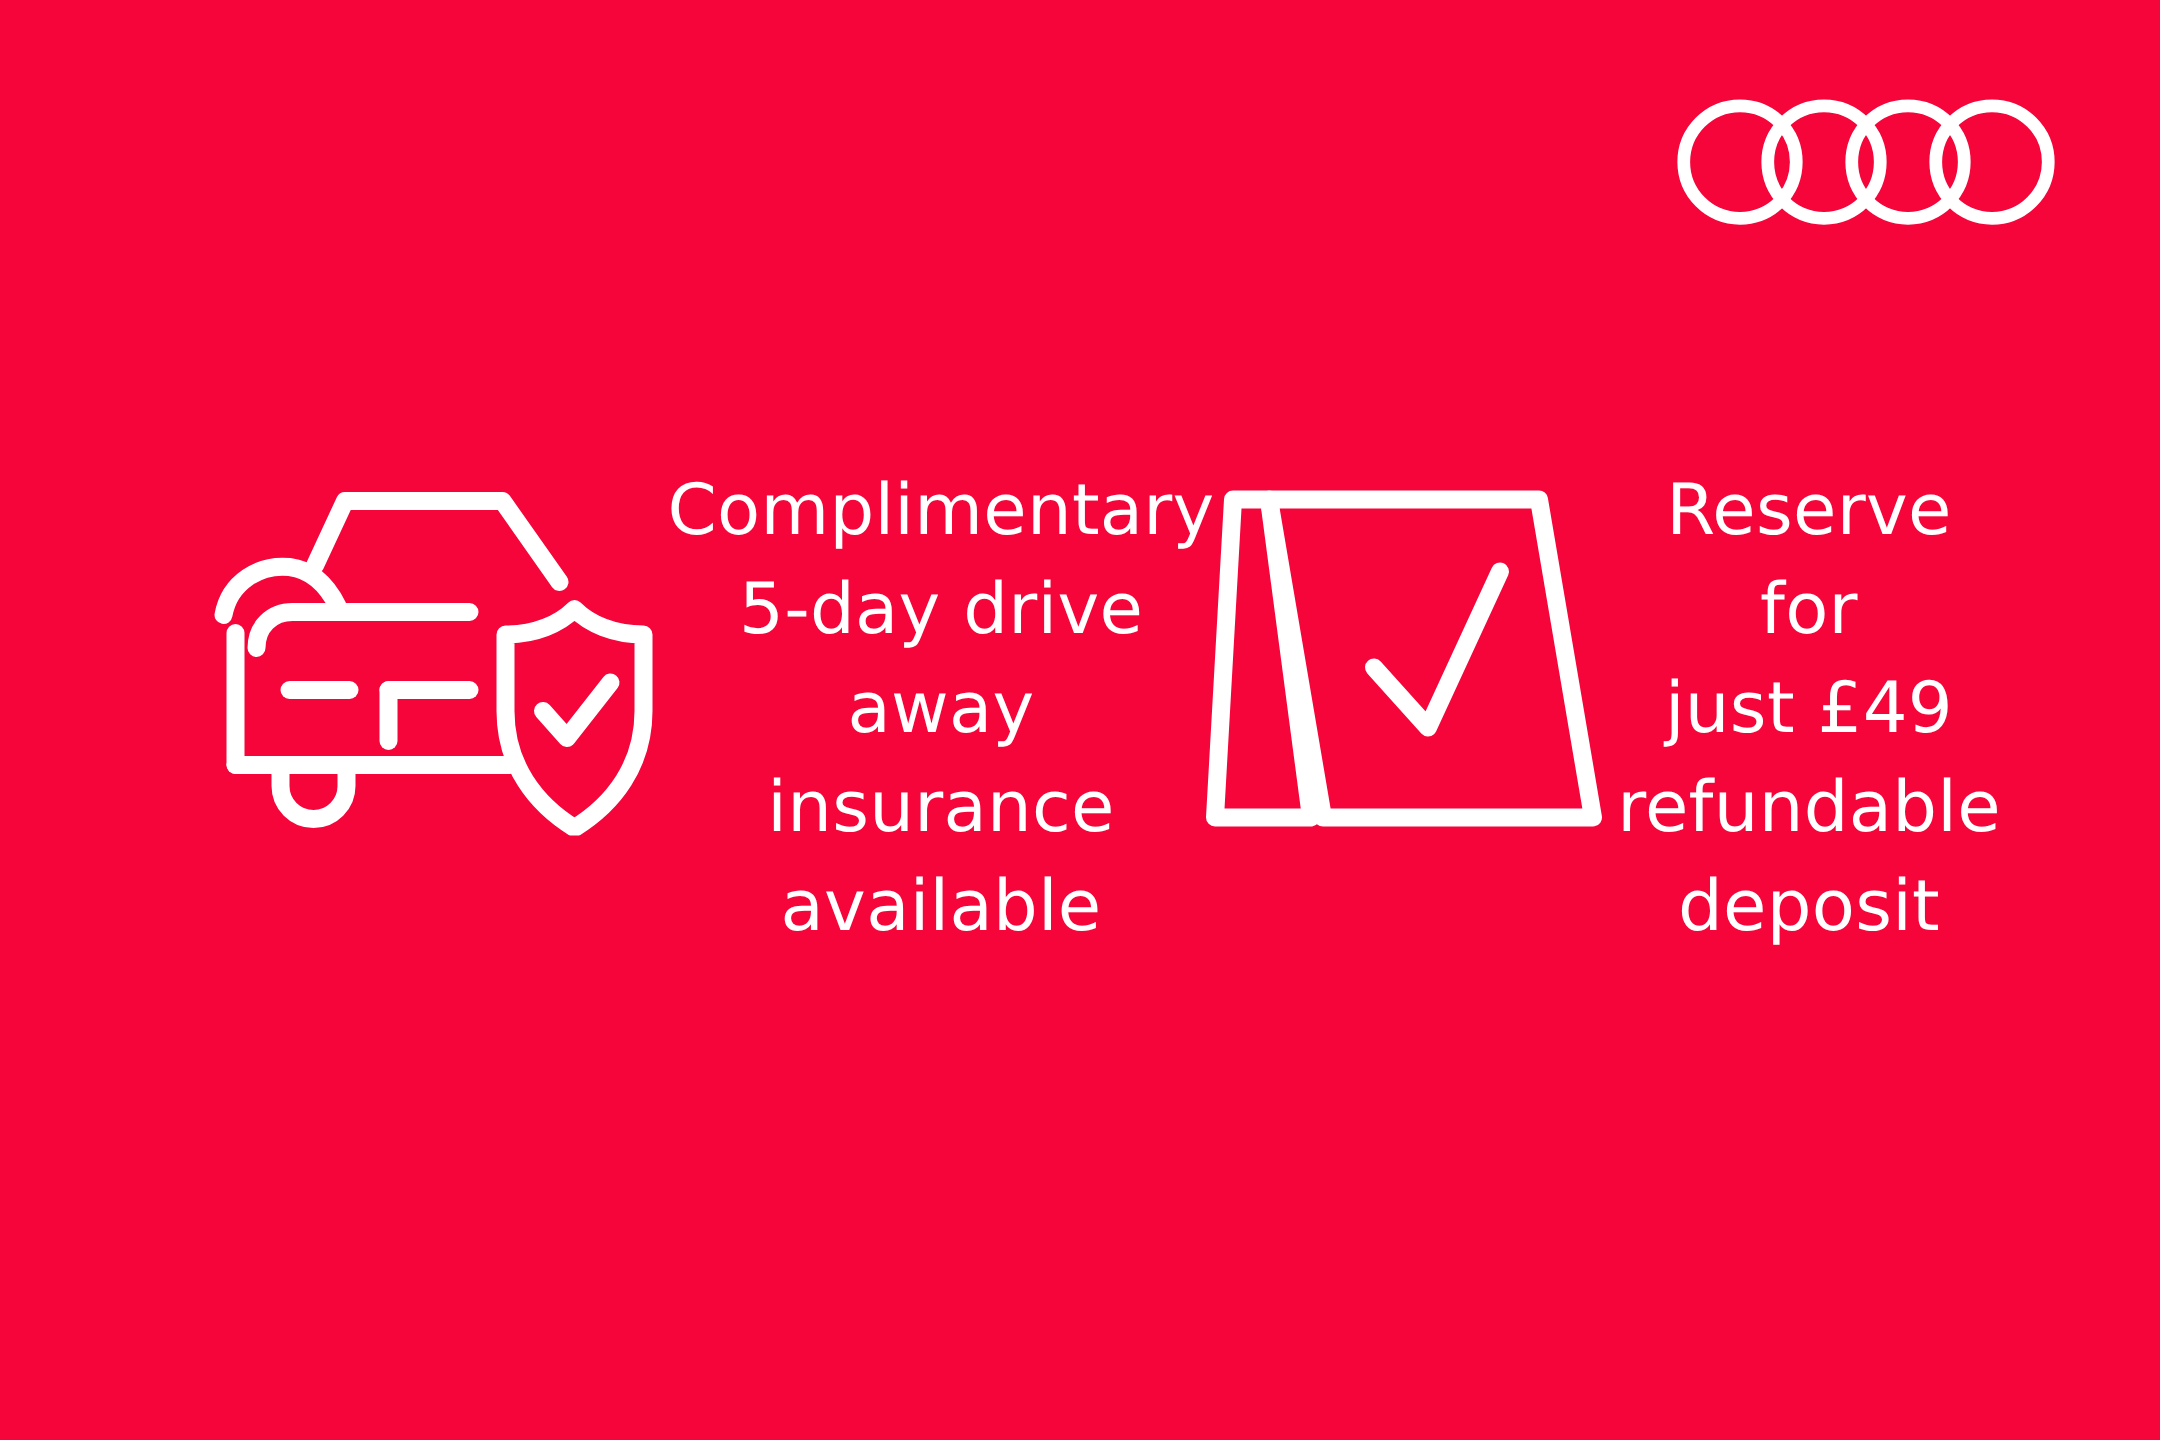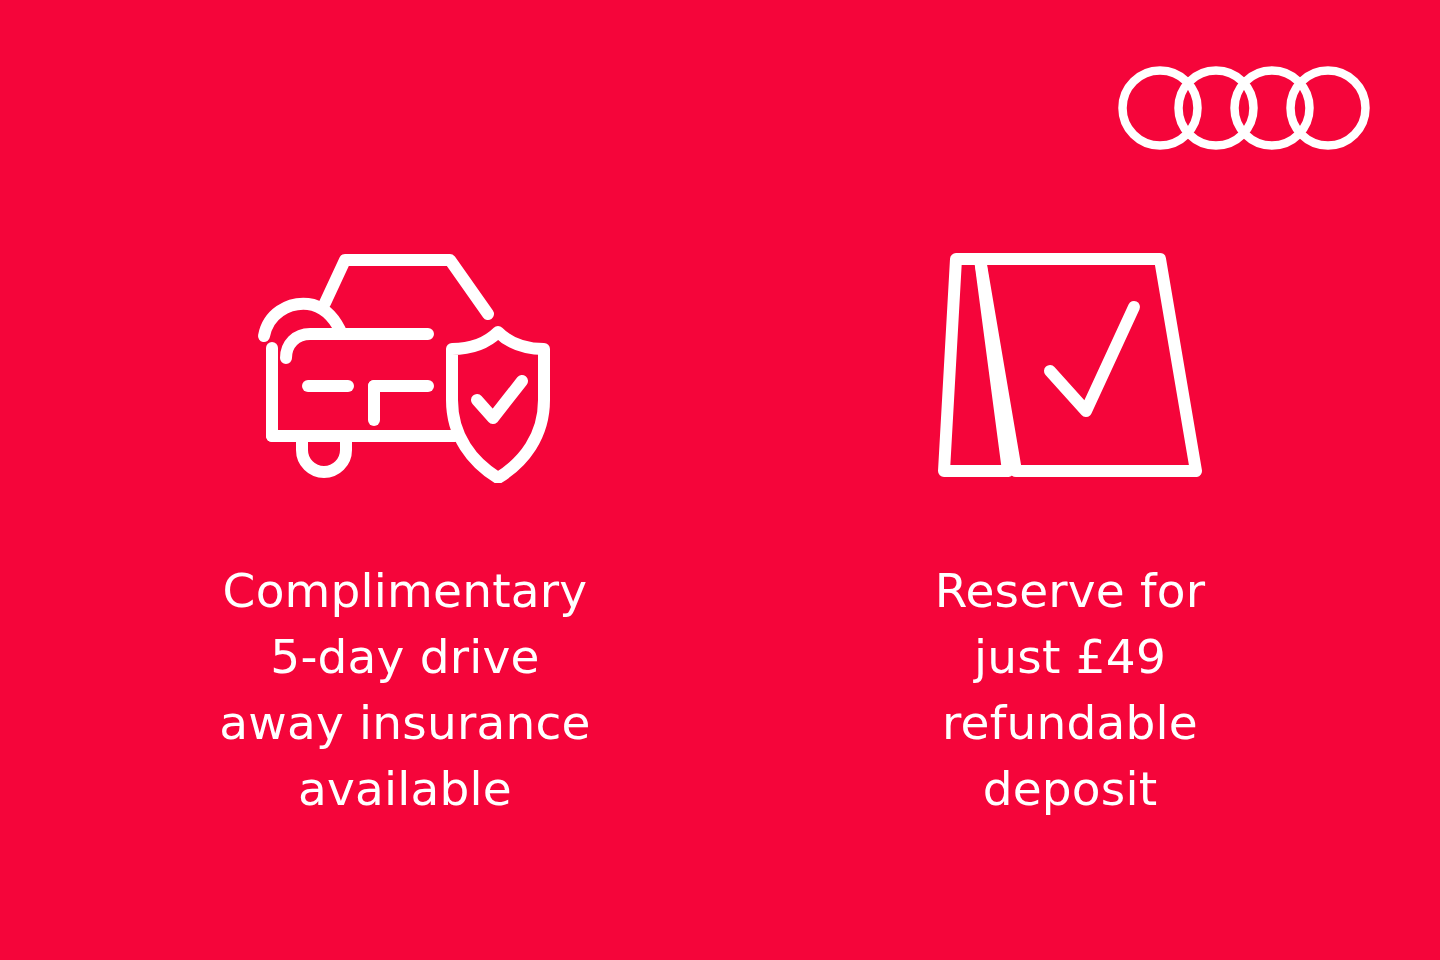--- a/index.html
+++ b/index.html
@@ -30,21 +30,21 @@
     height: 100px;
   }
   #brand-logo svg { display: block; width: 100%; height: 100%; }
 
   
   .feature {
     position: absolute;
     top: 240px;
     width: 540px;
     display: flex;
-    flex-direction: column;
+    flex-direction: row;
     align-items: center;
   }
   #feature-insurance { left: 135px; }
   #feature-deposit   { left: 800px; }
 
   .feature-icon {
     height: 250px;
     display: flex;
     align-items: center;
     justify-content: center;

